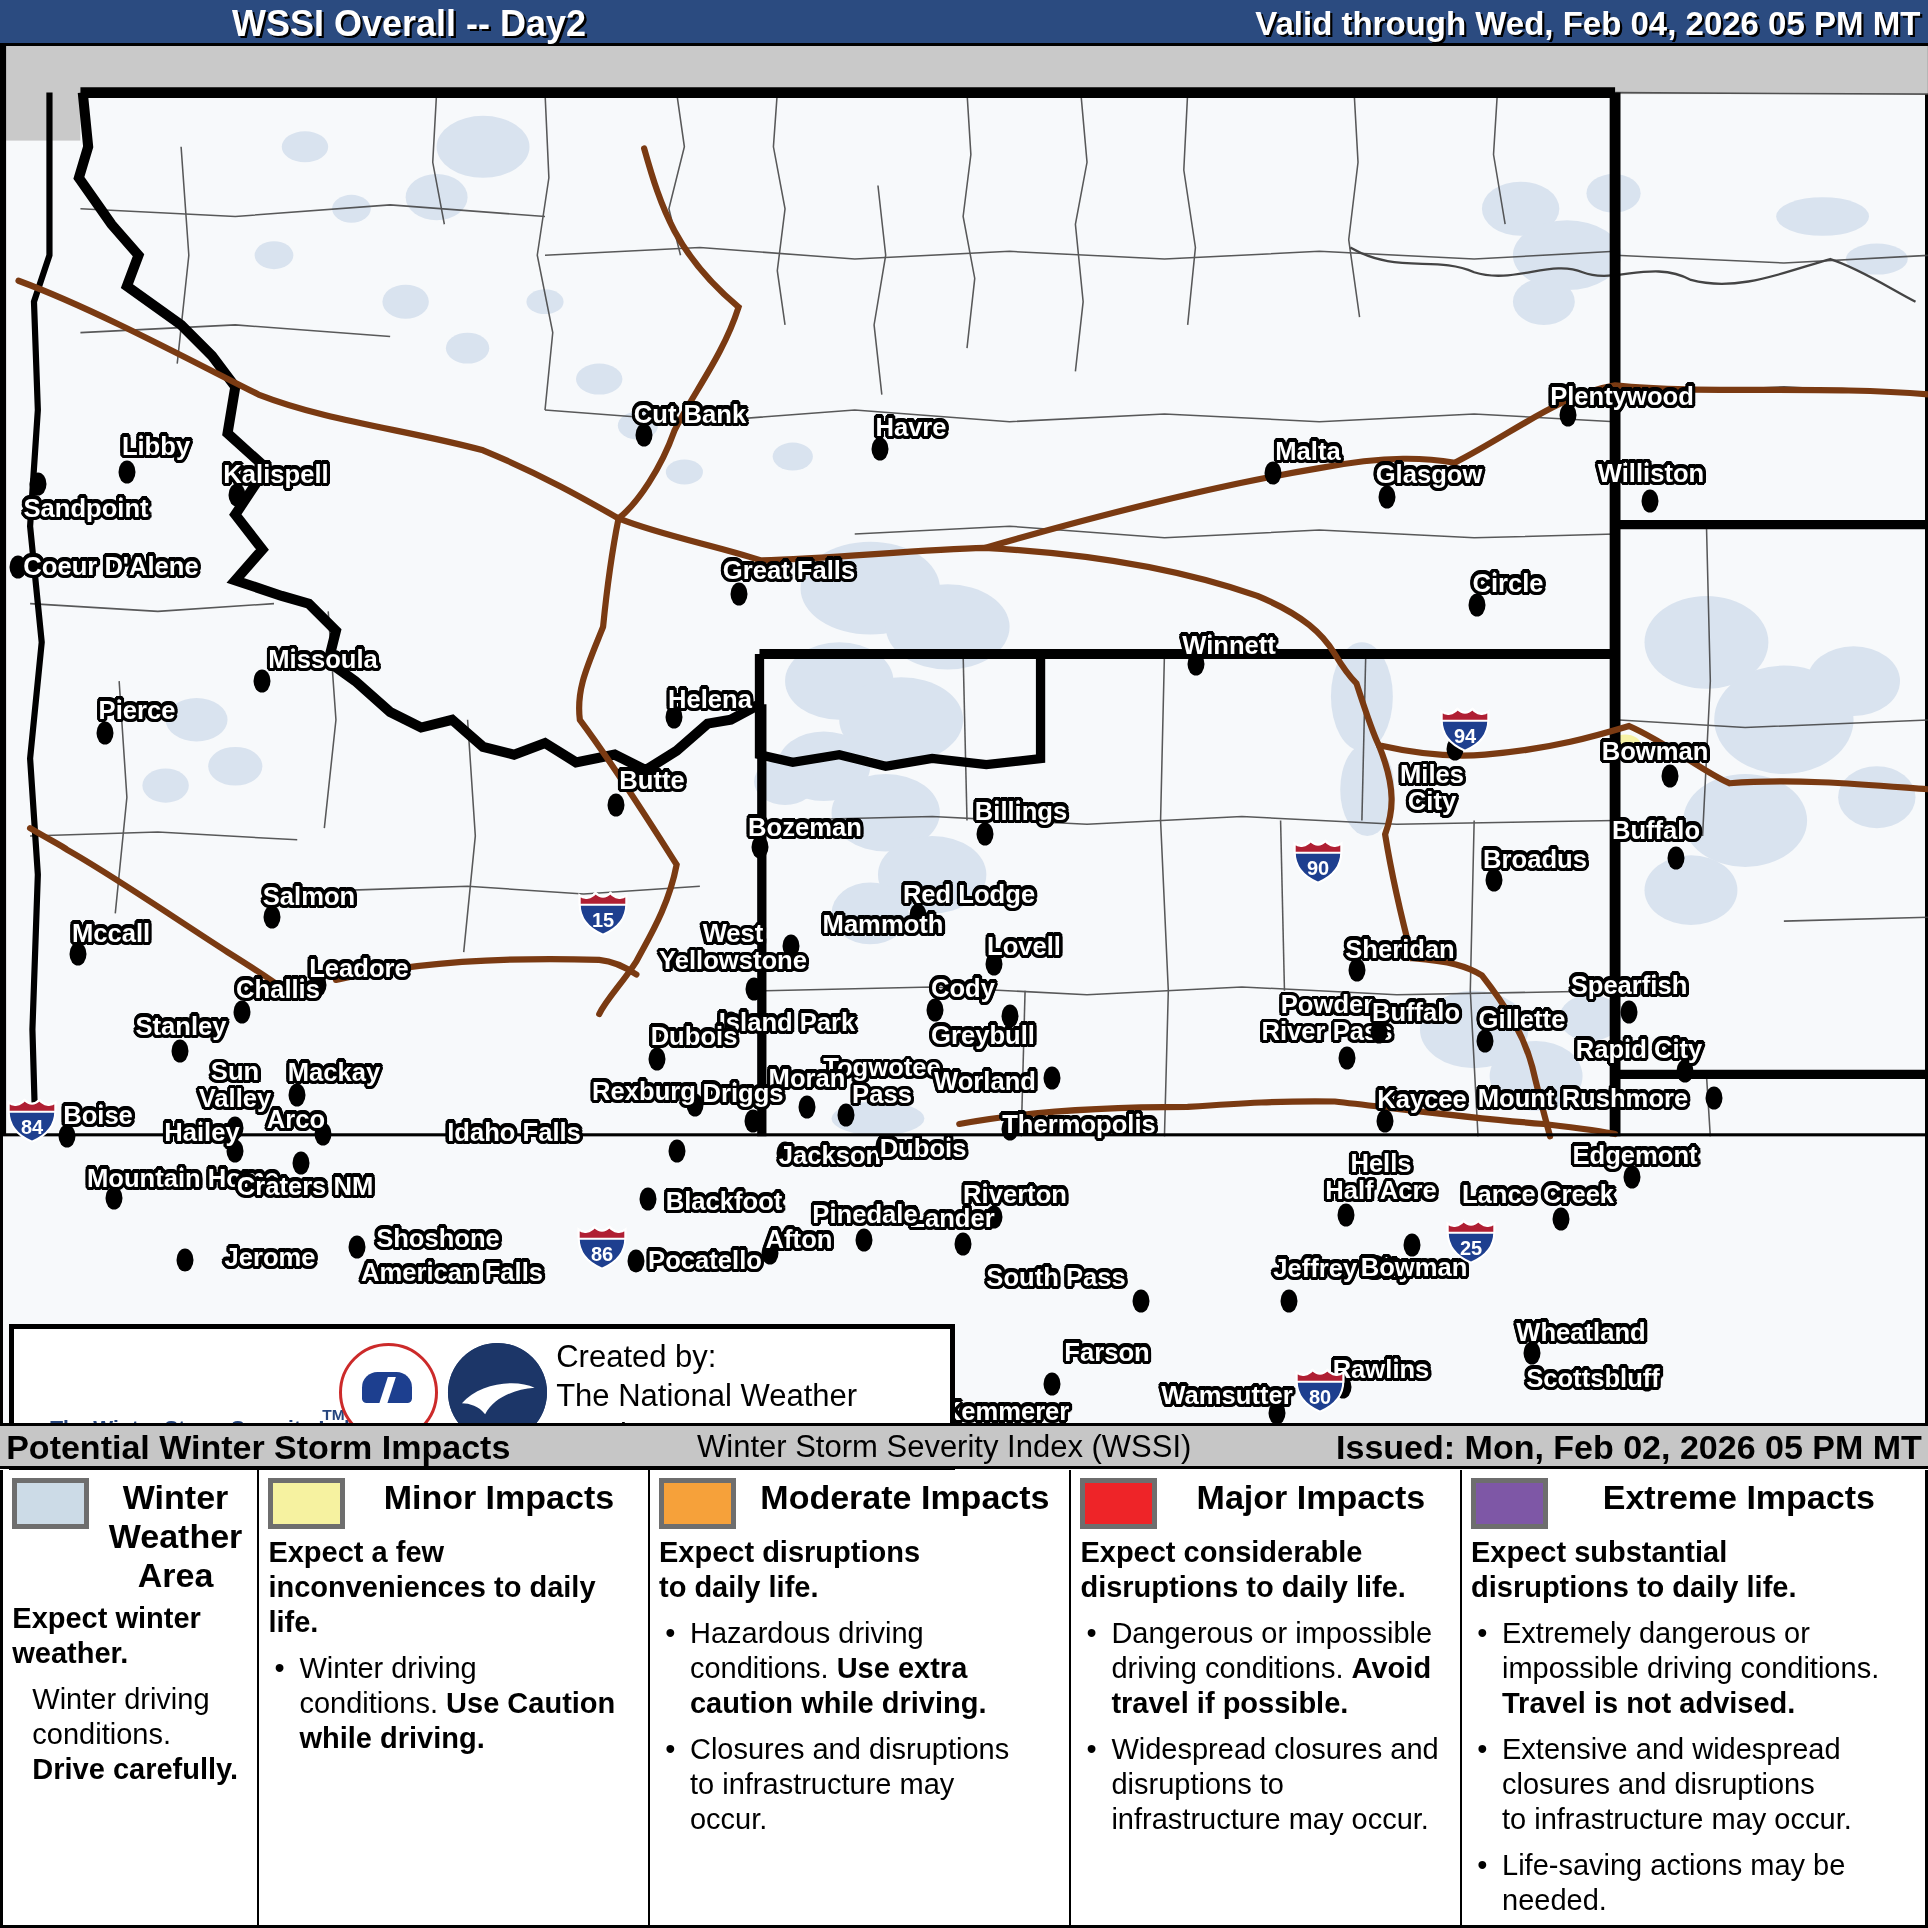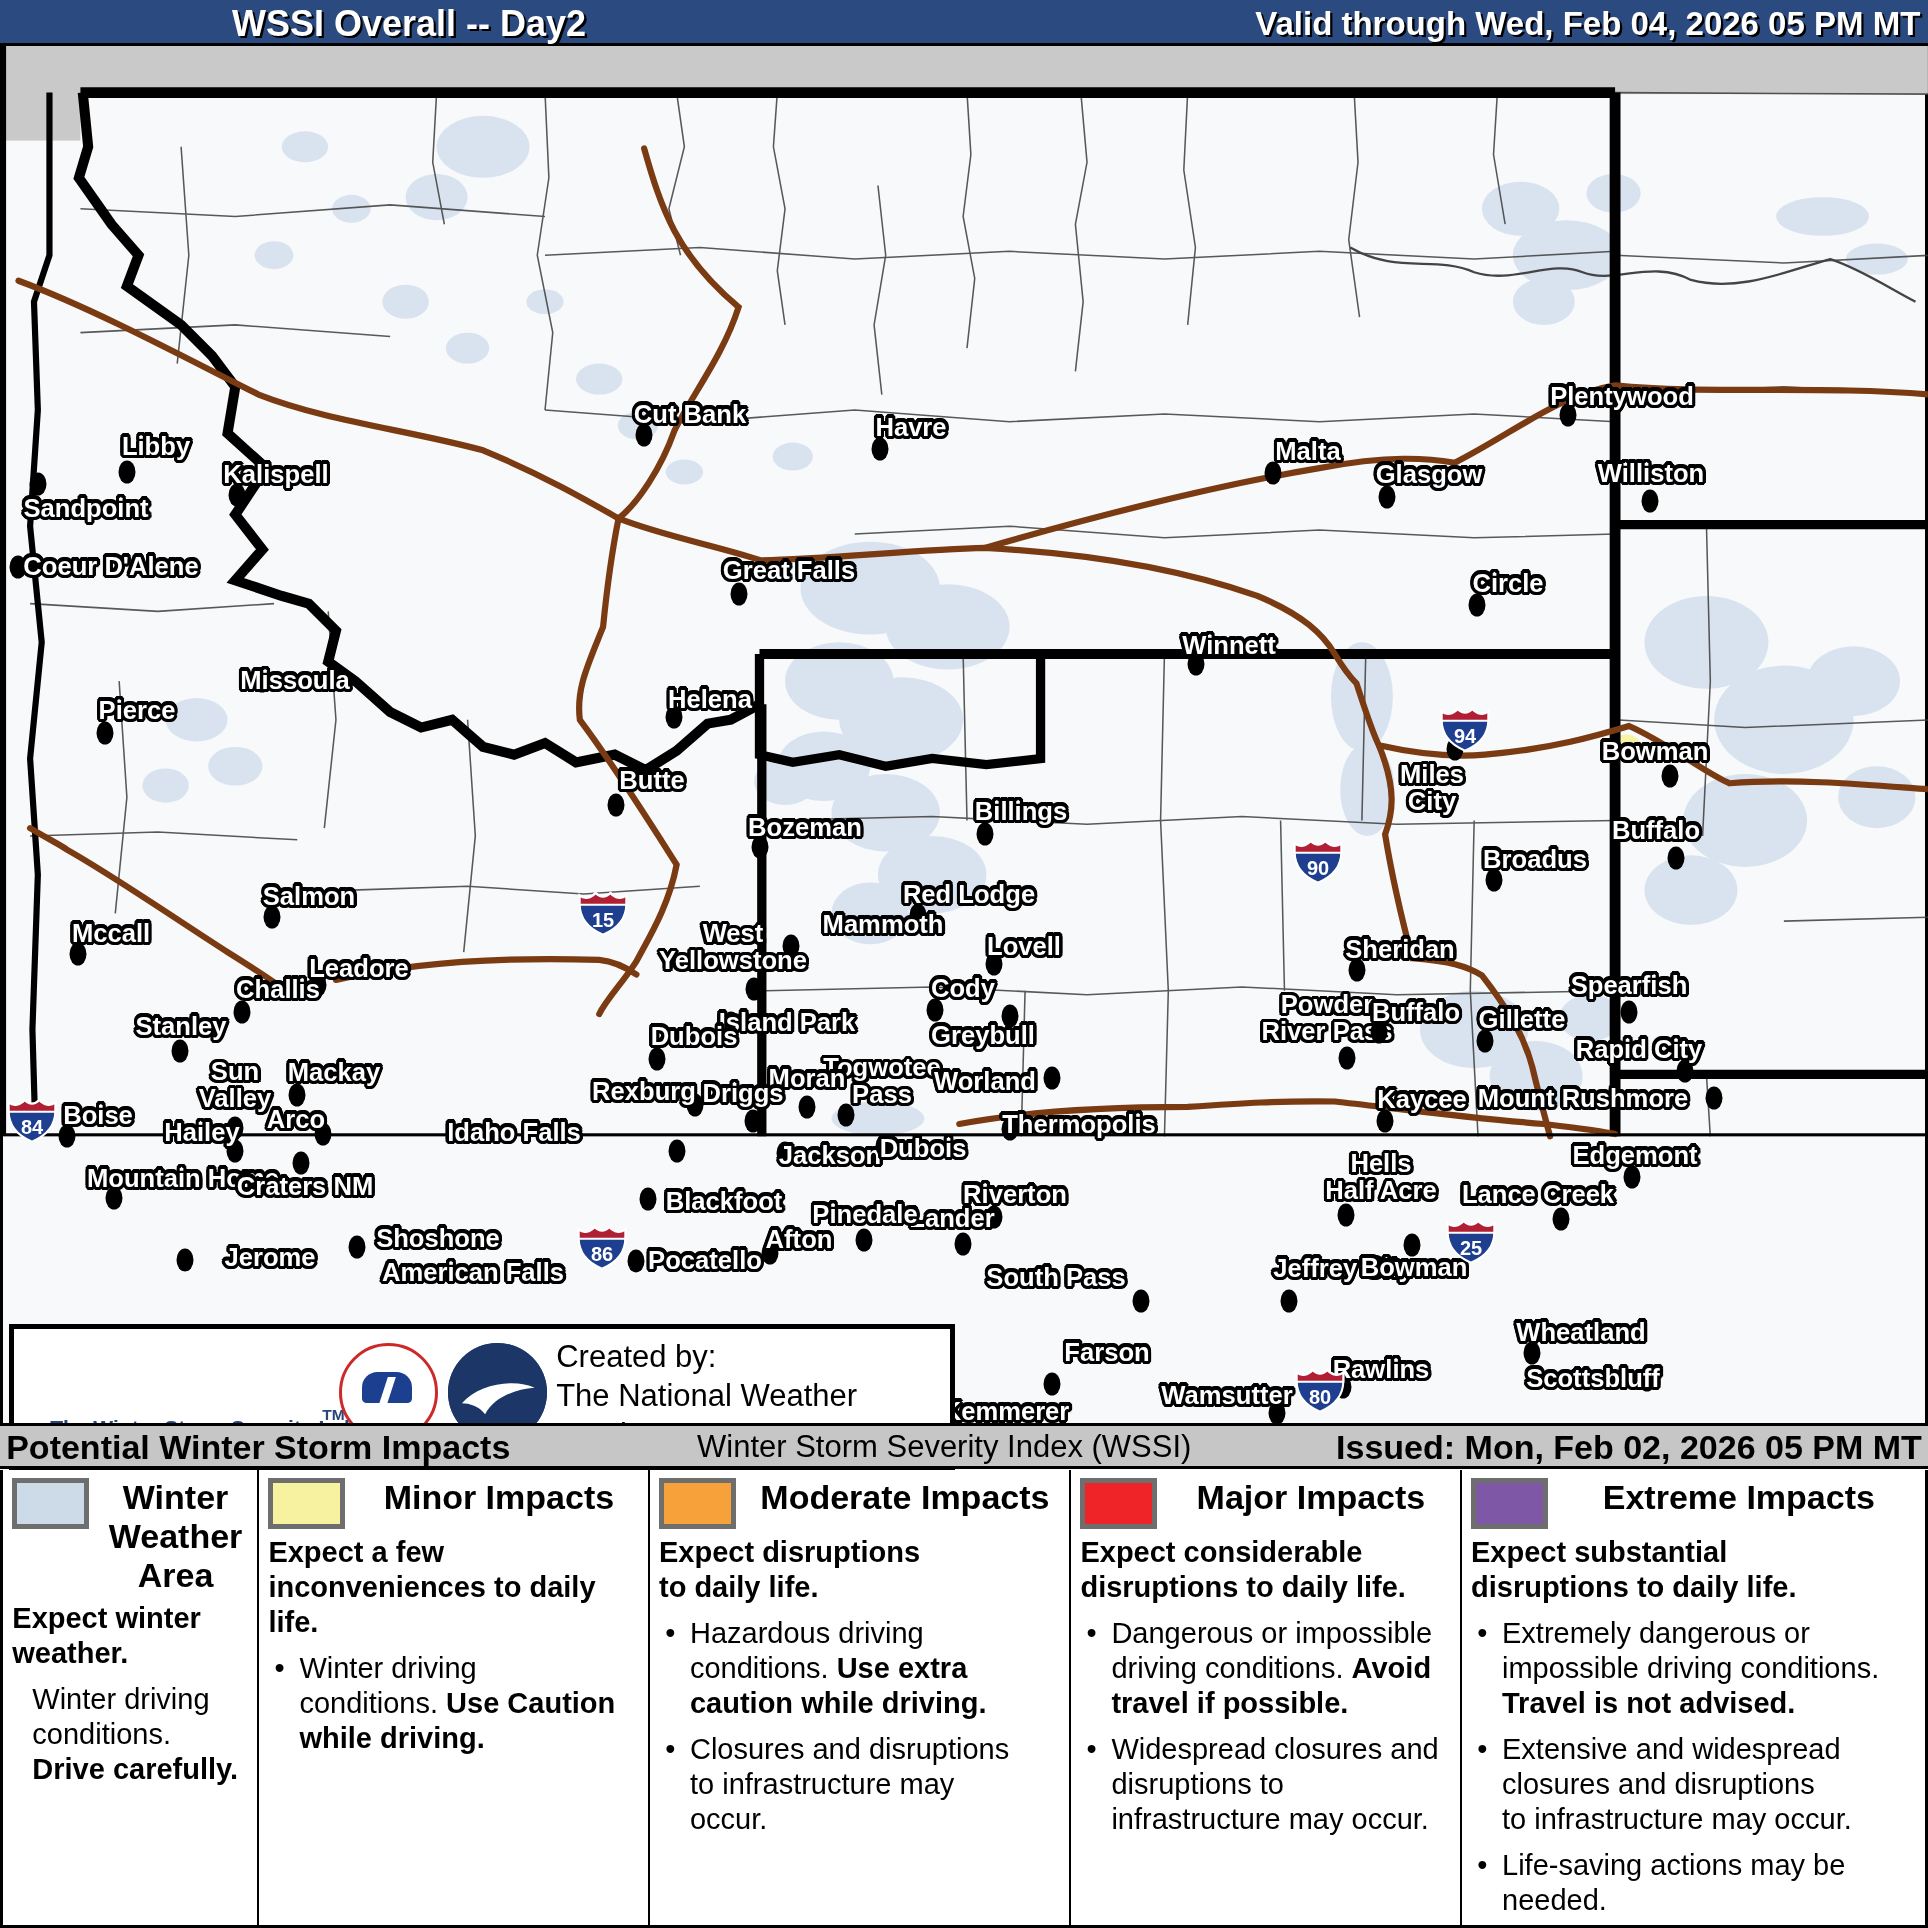--- a/index.html
+++ b/index.html
@@ -208,21 +208,21 @@
         <div class="clabel" style="left: 1619px; top: 350px;">Plentywood</div>
         <div class="city-dot" style="left: 1647px; top: 455px;"></div>
         <div class="clabel" style="left: 1648px; top: 427px;">Williston</div>
         <div class="city-dot" style="left: 736px; top: 548px;"></div>
         <div class="clabel" style="left: 786px; top: 524px;">Great Falls</div>
         <div class="city-dot" style="left: 1474px; top: 559px;"></div>
         <div class="clabel" style="left: 1505px; top: 537px;">Circle</div>
         <div class="city-dot" style="left: 1193px; top: 618px;"></div>
         <div class="clabel" style="left: 1226px; top: 599px;">Winnett</div>
         <div class="city-dot" style="left: 259px; top: 635px;"></div>
-        <div class="clabel" style="left: 292px; top: 613px; margin-top: 21px;">Missoula</div>
+        <div class="clabel" style="left: 320px; top: 613px;">Missoula</div>
         <div class="city-dot" style="left: 671px; top: 671px;"></div>
         <div class="clabel" style="left: 707px; top: 653px;">Helena</div>
         <div class="city-dot" style="left: 102px; top: 687px;"></div>
         <div class="clabel" style="left: 134px; top: 664px;">Pierce</div>
         <div class="city-dot" style="left: 1667px; top: 730px;"></div>
         <div class="clabel" style="left: 1652px; top: 705px;">Bowman</div>
         <div class="city-dot" style="left: 613px; top: 759px;"></div>
         <div class="clabel" style="left: 649px; top: 734px;">Butte</div>
         <div class="city-dot" style="left: 982px; top: 788px;"></div>
         <div class="clabel" style="left: 1018px; top: 765px;">Billings</div>
@@ -340,21 +340,21 @@
         <div class="city-dot" style="left: 767px; top: 1207px;"></div>
         <div class="clabel" style="left: 796px; top: 1193px;">Afton</div>
         <div class="city-dot" style="left: 633px; top: 1215px;"></div>
         <div class="clabel" style="left: 702px; top: 1214px;">Pocatello</div>
         <div class="city-dot" style="left: 645px; top: 1153px;"></div>
         <div class="clabel" style="left: 721px; top: 1155px;">Blackfoot</div>
         <div class="city-dot" style="left: 354px; top: 1201px;"></div>
         <div class="clabel" style="left: 435px; top: 1192px;">Shoshone</div>
         <div class="city-dot" style="left: 182px; top: 1214px;"></div>
         <div class="clabel" style="left: 267px; top: 1211px;">Jerome</div>
-        <div class="clabel" style="left: 470px; top: 1226px;">American Falls</div>
+        <div class="clabel" style="left: 449px; top: 1226px;">American Falls</div>
         <div class="shield" style="left: 600px; top: 867px;">
           <svg width="51" height="45" viewBox="0 0 60 54">
             <path d="M2,6 C8,11 16,9 21,3 C27,9 33,9 39,3 C44,9 52,11 58,6 L58,16 C58,34 47,46 30,53 C13,46 2,34 2,16 Z" fill="#1e3f8f" stroke="#fff" stroke-width="2.5"></path>
             <path d="M2,6 C8,11 16,9 21,3 C27,9 33,9 39,3 C44,9 52,11 58,6 L58,17 L2,17 Z" fill="#b01f33" stroke="#fff" stroke-width="2.5"></path>
             <text x="30" y="44" font-family="Liberation Sans, sans-serif" font-size="24" font-weight="bold" fill="#fff" text-anchor="middle">15</text>
           </svg>
         </div>
         <div class="shield" style="left: 1315px; top: 815px;">
           <svg width="51" height="45" viewBox="0 0 60 54">
             <path d="M2,6 C8,11 16,9 21,3 C27,9 33,9 39,3 C44,9 52,11 58,6 L58,16 C58,34 47,46 30,53 C13,46 2,34 2,16 Z" fill="#1e3f8f" stroke="#fff" stroke-width="2.5"></path>

